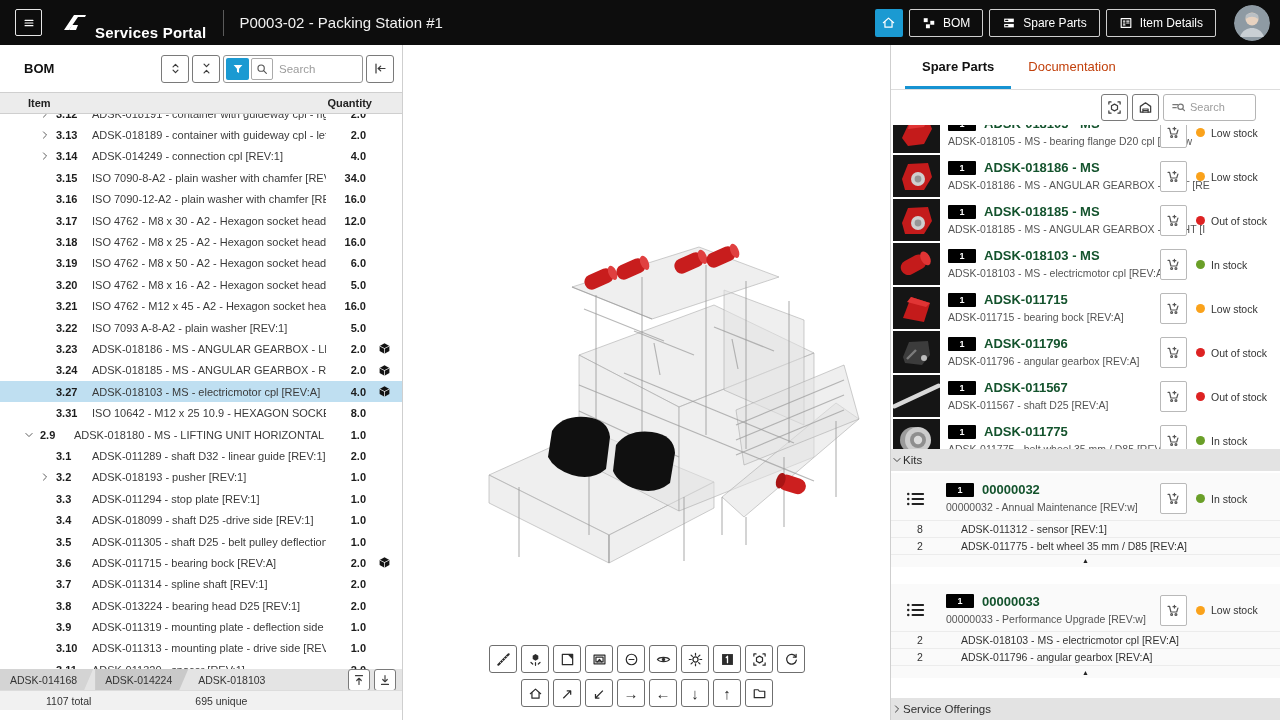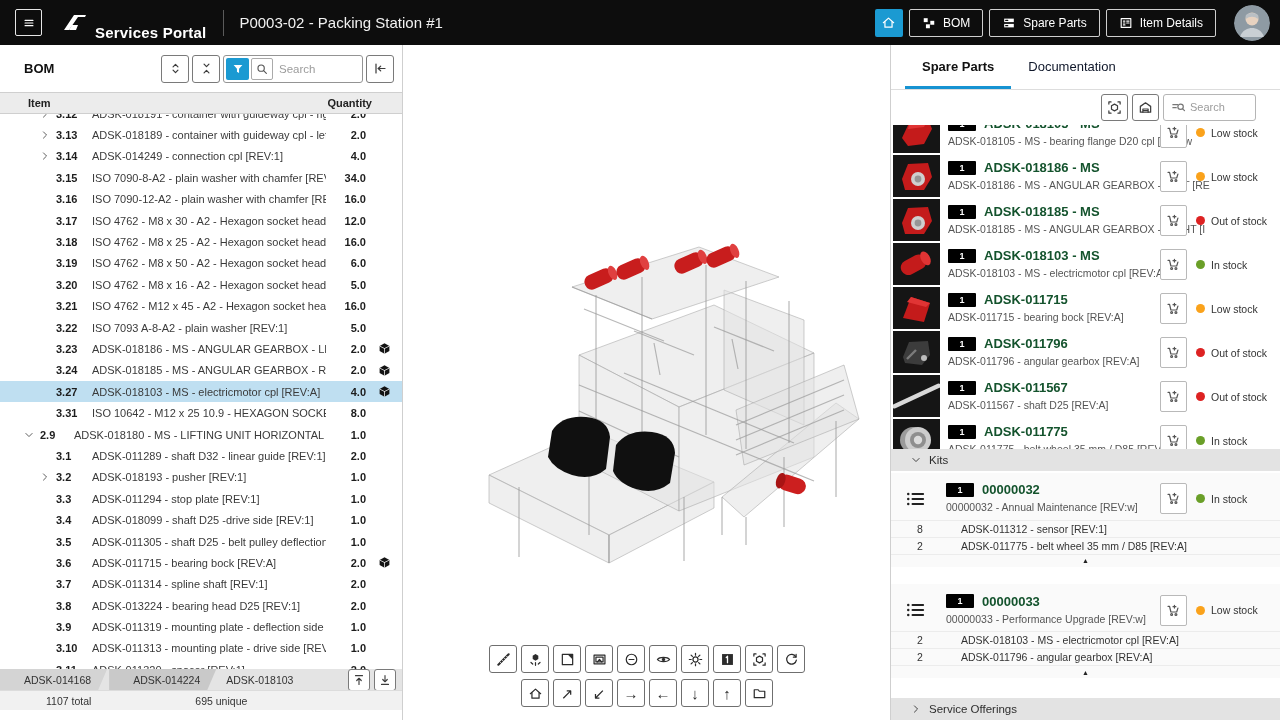--- a/index.html
+++ b/index.html
@@ -48,21 +48,21 @@
   .brow{height:21.4px;display:flex;align-items:center;font-size:11px;padding-left:40px;cursor:pointer;}
   .brow.lvl0{padding-left:24px;}
   .brow.selected{background:#bfdff1;}
   .chev{width:16px;height:12px;flex:0 0 16px;color:#5f5f5f;display:flex;align-items:center;}
   .num{font-weight:bold;color:#1d1d1d;width:36px;flex:0 0 36px;}
   .brow.lvl0 .num{width:34px;flex-basis:34px;}
   .bname{flex:1;min-width:0;white-space:nowrap;overflow:hidden;color:#3a3a3a;padding-right:3px;}
   .bqty{width:40px;flex:0 0 40px;text-align:right;font-weight:bold;color:#1d1d1d;}
   .cube-slot{width:36px;flex:0 0 36px;display:flex;justify-content:center;color:#141414;}
   .crumbbar{height:21px;background:#e4e4e4;display:flex;align-items:center;font-size:10.5px;color:#333;}
-  .chip{height:21px;display:flex;align-items:center;padding:0 16px 0 24px;background:#d4d4d4;
+  .chip{height:21px;display:flex;align-items:center;padding:0 16px 0 10px;background:#d4d4d4;
     clip-path:polygon(0 0,100% 0,calc(100% - 9px) 100%,0 100%);margin-right:2px;cursor:pointer;}
   .chip.c2{background:#c9c9c9;}
   .chip.c3{background:transparent;clip-path:none;padding:0 8px;}
   .crumb-btns{margin-left:auto;display:flex;gap:4px;margin-right:6px;}
   .crumb-btns .sqbtn{width:22px;height:22px;}
   .statusbar{height:20px;background:#f1f1f1;border-top:1px solid #dcdcdc;display:flex;align-items:center;
     font-size:10.5px;color:#333;}
   .stat1{margin-left:46px;}.stat2{margin-left:104px;}
   .left-foot{height:10px;background:#fff;}
 
@@ -73,21 +73,21 @@
   .vrow1{bottom:47px;}
   .vrow2{bottom:13px;}
   .vbtn{width:28px;height:28px;border:1px solid #6f6f6f;border-radius:3px;background:#fff;color:#2c2c2c;
     display:flex;align-items:center;justify-content:center;cursor:pointer;font-size:15px;}
   .uni{font-size:15px;line-height:1;color:#2c2c2c;}
 
   
   .right{position:absolute;top:45px;right:0;width:390px;bottom:0;background:#fff;
     border-left:1px solid #cfcfcf;display:flex;flex-direction:column;}
   .tabs{height:47px;display:flex;align-items:stretch;border-bottom:1px solid #ddd;padding-left:14px;}
-  .tab{display:flex;align-items:center;padding:0 17px;font-size:13px;color:#0f172a;cursor:pointer;}
+  .tab{display:flex;align-items:center;padding:0 17px;font-size:13px;color:#c2410c;cursor:pointer;}
   .tab.active{font-weight:bold;color:#111;box-shadow:inset 0 -3px 0 #1693d2;}
   .rtools{height:37px;display:flex;align-items:center;justify-content:flex-end;gap:4px;padding-right:24px;}
   .rtools .sqbtn{width:27px;height:27px;}
   .rsearch{height:27px;width:93px;border:1px solid #b5b5b5;border-radius:3px;display:flex;align-items:center;padding-left:7px;gap:4px;color:#777;background:#fff;}
   .rsearch input{border:none;outline:none;width:52px;font-size:11px;color:#333;font-family:inherit;}
   .rsearch input::placeholder{color:#9c9c9c;}
   .plist{height:342px;overflow:hidden;}
   .plist-inner{transform:translateY(-14px);}
   .prow{height:44px;display:flex;align-items:center;}
   .thumb{width:47px;height:43px;flex:0 0 47px;margin-left:2px;background:#151515;border-bottom:1px solid #fff;}
@@ -95,21 +95,21 @@
   .titleline{display:flex;align-items:center;gap:8px;}
   .badge{min-width:28px;height:14px;background:#000;color:#fff;font-size:9px;font-weight:bold;
     display:flex;align-items:center;justify-content:center;border-radius:1px;}
   .ptitle{font-size:13px;font-weight:bold;color:#14532d;white-space:nowrap;overflow:hidden;}
   .psub{font-size:10.5px;color:#555;white-space:nowrap;overflow:hidden;margin-top:2px;}
   .cartbtn{width:27px;height:31px;flex:0 0 27px;border:1px solid #b9b9b9;border-radius:2px;background:#fff;
     color:#555;display:flex;align-items:center;justify-content:center;cursor:pointer;margin:0 9px 0 4px;}
   .pstatus{width:84px;flex:0 0 84px;display:flex;align-items:center;gap:6px;font-size:10.5px;color:#333;}
   .dot{width:9px;height:9px;border-radius:50%;flex:0 0 9px;}
   .dot.green{background:#6a9f28;}.dot.orange{background:#faa21b;}.dot.red{background:#dd2222;}
-  .sect{height:23px;background:#e3e3e3;display:flex;align-items:center;gap:7px;padding-left:20px;
+  .sect{height:23px;background:#e3e3e3;display:flex;align-items:center;gap:0;padding-left:1px;
     font-size:11.5px;color:#2e2e2e;cursor:pointer;}
   .sect .chev{width:11px;flex-basis:11px;color:#444;}
   .kitcard{background:#fafafa;padding-top:5px;margin-top:2px;}
   .kitcard .prow{height:42px;}
   .kiticon{width:47px;flex:0 0 47px;display:flex;align-items:center;justify-content:center;color:#222;}
   .subrow{height:17px;display:flex;align-items:center;font-size:10.5px;color:#333;border-top:1px solid #ececec;}
   .subqty{width:14px;flex:0 0 14px;margin-left:22px;text-align:center;}
   .subname{margin-left:34px;white-space:nowrap;overflow:hidden;}
   .collapse-up{height:13px;display:flex;align-items:center;justify-content:center;font-size:7px;color:#222;cursor:pointer;border-top:1px solid #ececec;}
   .kitgap{height:16px;background:#fff;}

